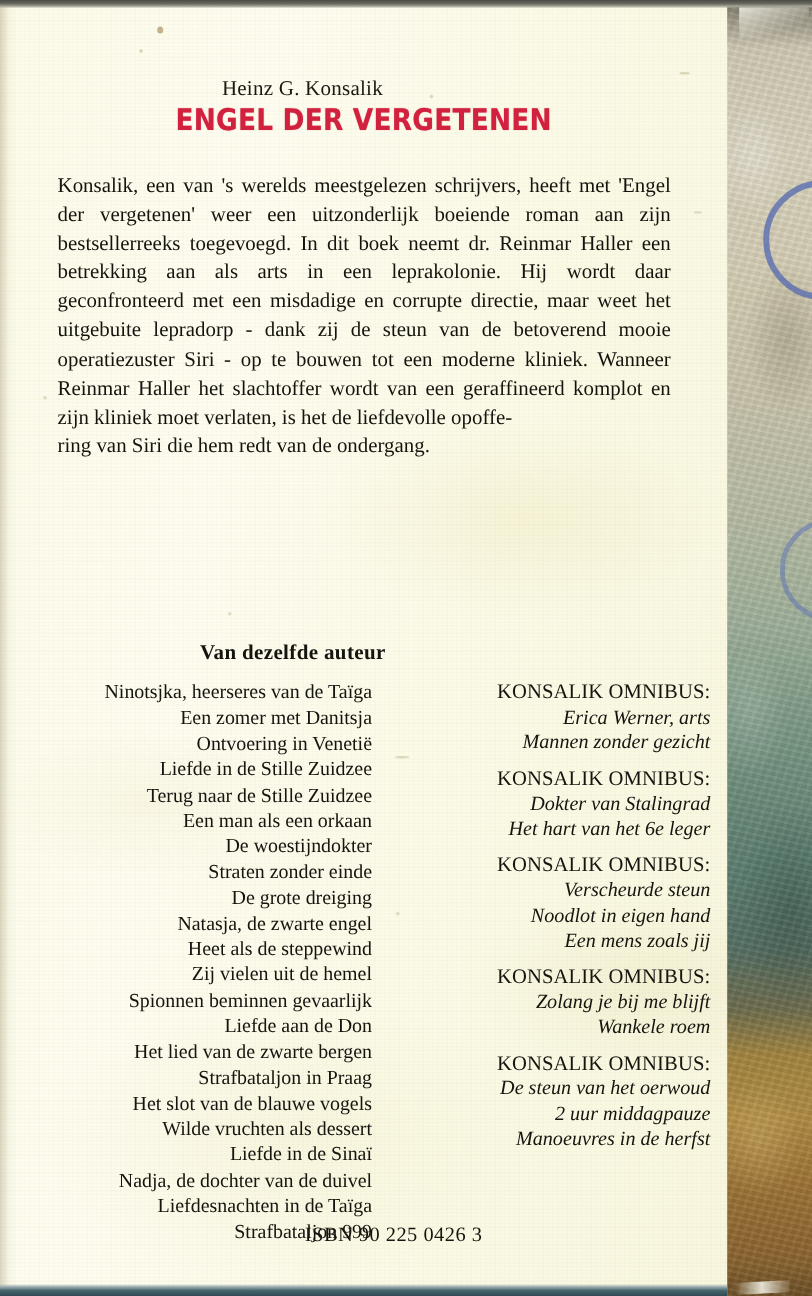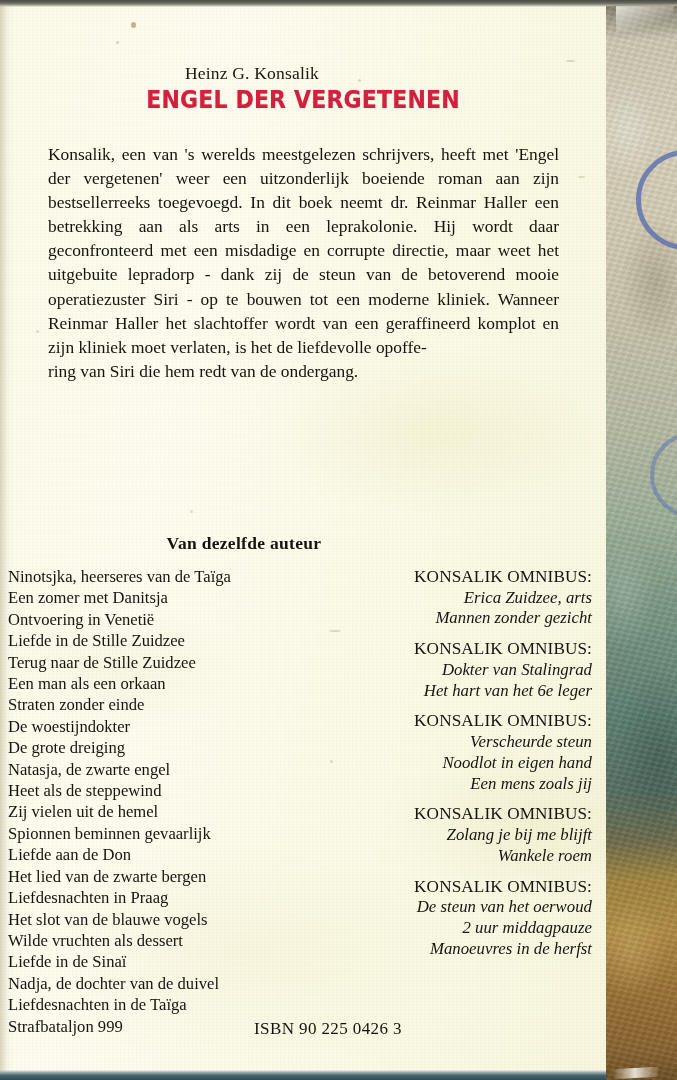--- a/index.html
+++ b/index.html
@@ -192,21 +192,21 @@
   .columns {
     position: absolute;
     left: 0; top: 566px;
     width: 606px;
     display: flex;
     align-items: flex-start;
   }
   .col-left {
     width: 310px;
     flex: 0 0 310px;
-    text-align: left;
+    text-align: right;
     font-size: 16.6px;
     line-height: 21.4px;
     padding-left: 8px;
     box-sizing: border-box;
   }
   .col-left div { white-space: nowrap; }
   .col-right {
     flex: 1 1 auto;
     text-align: right;
     padding-right: 14px;
@@ -270,41 +270,41 @@
   <div class="section-head">Van dezelfde auteur</div>
 
   <div class="columns">
     <div class="col-left" id="left-col">
         <div>Ninotsjka, heerseres van de Taïga</div>
         <div>Een zomer met Danitsja</div>
         <div>Ontvoering in Venetië</div>
         <div>Liefde in de Stille Zuidzee</div>
         <div>Terug naar de Stille Zuidzee</div>
         <div>Een man als een orkaan</div>
+        <div>De woestijndokter</div>
         <div>Straten zonder einde</div>
-        <div>De woestijndokter</div>
         <div>De grote dreiging</div>
         <div>Natasja, de zwarte engel</div>
         <div>Heet als de steppewind</div>
         <div>Zij vielen uit de hemel</div>
         <div>Spionnen beminnen gevaarlijk</div>
         <div>Liefde aan de Don</div>
         <div>Het lied van de zwarte bergen</div>
-        <div>Liefdesnachten in Praag</div>
+        <div>Strafbataljon in Praag</div>
         <div>Het slot van de blauwe vogels</div>
         <div>Wilde vruchten als dessert</div>
         <div>Liefde in de Sinaï</div>
         <div>Nadja, de dochter van de duivel</div>
         <div>Liefdesnachten in de Taïga</div>
         <div>Strafbataljon 999</div>
       </div>
     <div class="col-right" id="right-col">
         <div class="omnibus">
           <div class="omni-head">KONSALIK OMNIBUS:</div>
-          <div class="omni-title">Erica Zuidzee, arts</div>
+          <div class="omni-title">Erica Werner, arts</div>
           <div class="omni-title">Mannen zonder gezicht</div>
         </div>
         <div class="omnibus">
           <div class="omni-head">KONSALIK OMNIBUS:</div>
           <div class="omni-title">Dokter van Stalingrad</div>
           <div class="omni-title">Het hart van het 6e leger</div>
         </div>
         <div class="omnibus">
           <div class="omni-head">KONSALIK OMNIBUS:</div>
           <div class="omni-title">Verscheurde steun</div>

